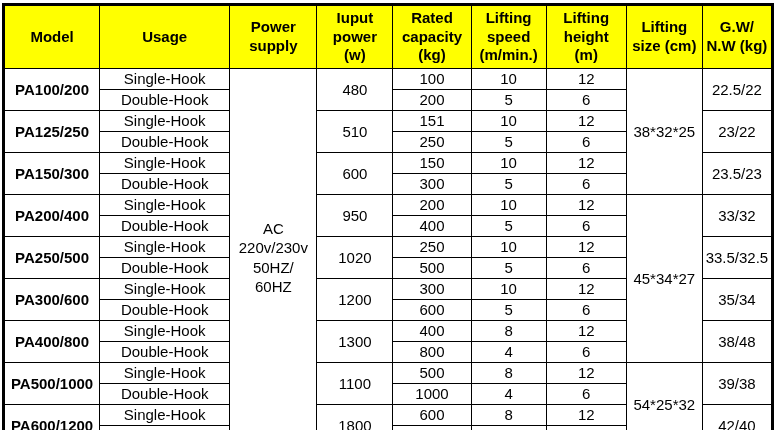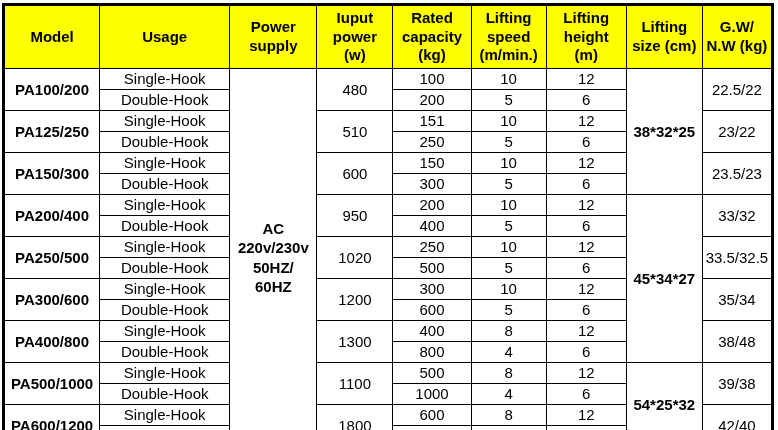--- a/index.html
+++ b/index.html
@@ -30,21 +30,21 @@
     border:1px solid #000;
     font-size:15px;
     line-height:1.05;
     text-align:center;
     vertical-align:middle;
     padding:0 2px;
     height:20px;
     overflow:hidden;
   }
   td.model-cell{font-weight:bold;margin-left:8px;}
-  td.power-cell, td.packing-cell{white-space:pre-line;line-height:1.3;font-weight:bold;}
+  td.power-cell, td.packing-cell{white-space:pre-line;line-height:1.3;}
 </style>
 </head>
 <body>
 
 <table id="spec-table">
   <colgroup>
     <col style="width:96px">
     <col style="width:130px">
     <col style="width:87px">
     <col style="width:76px">

